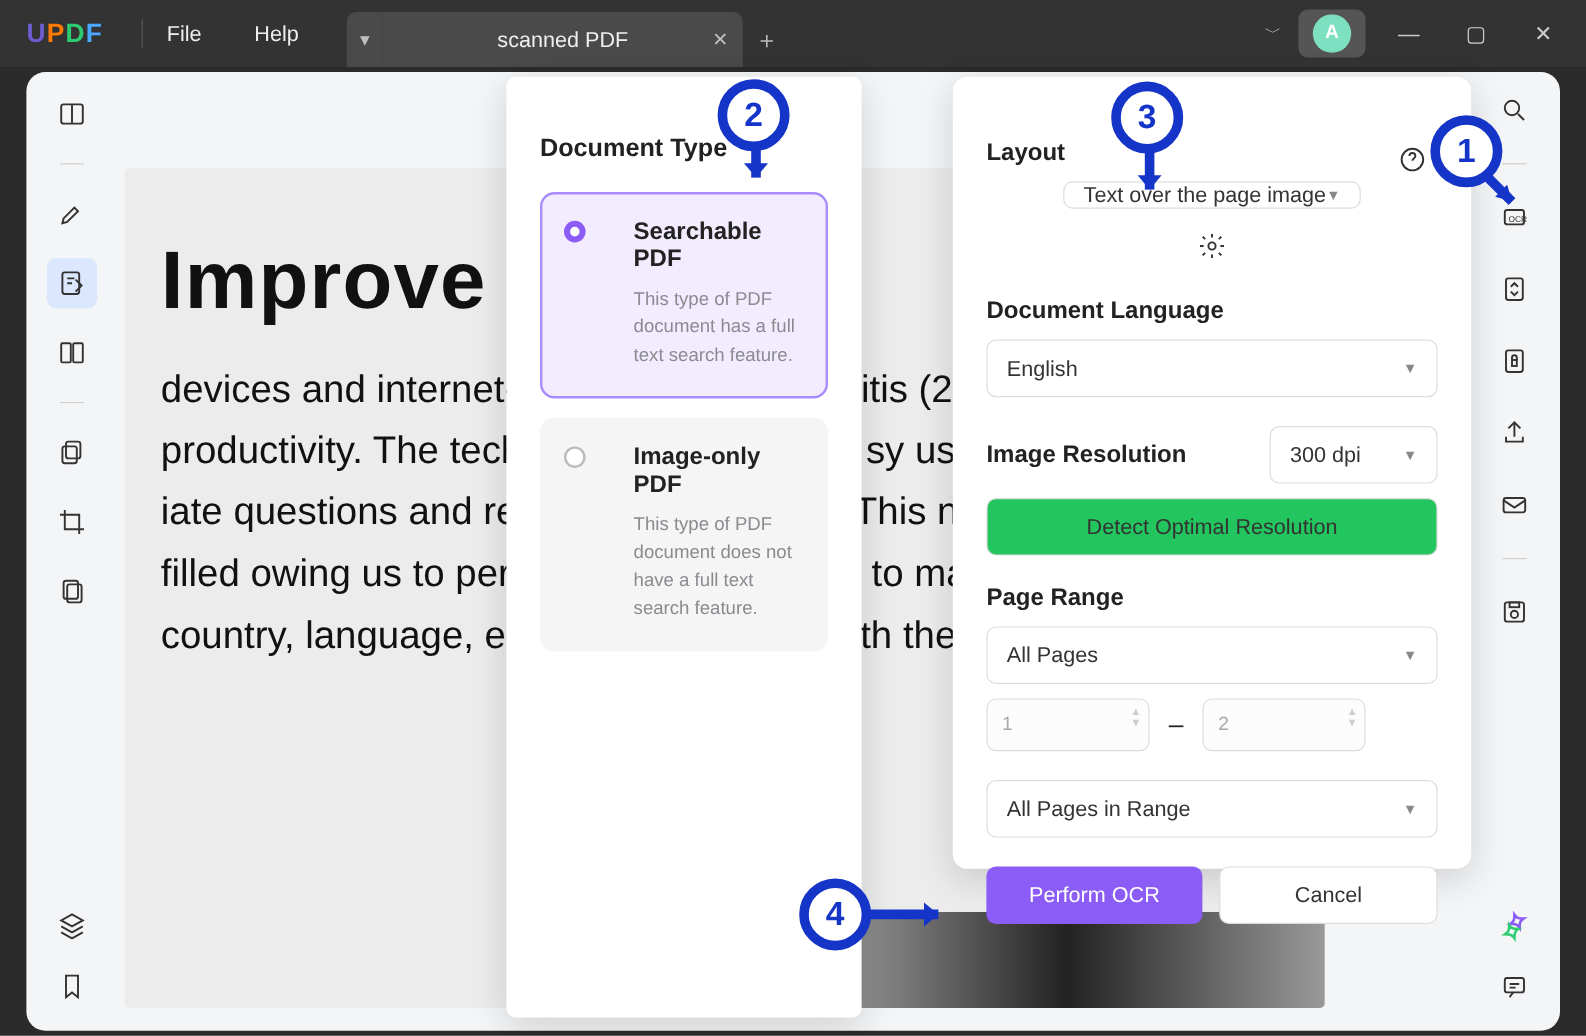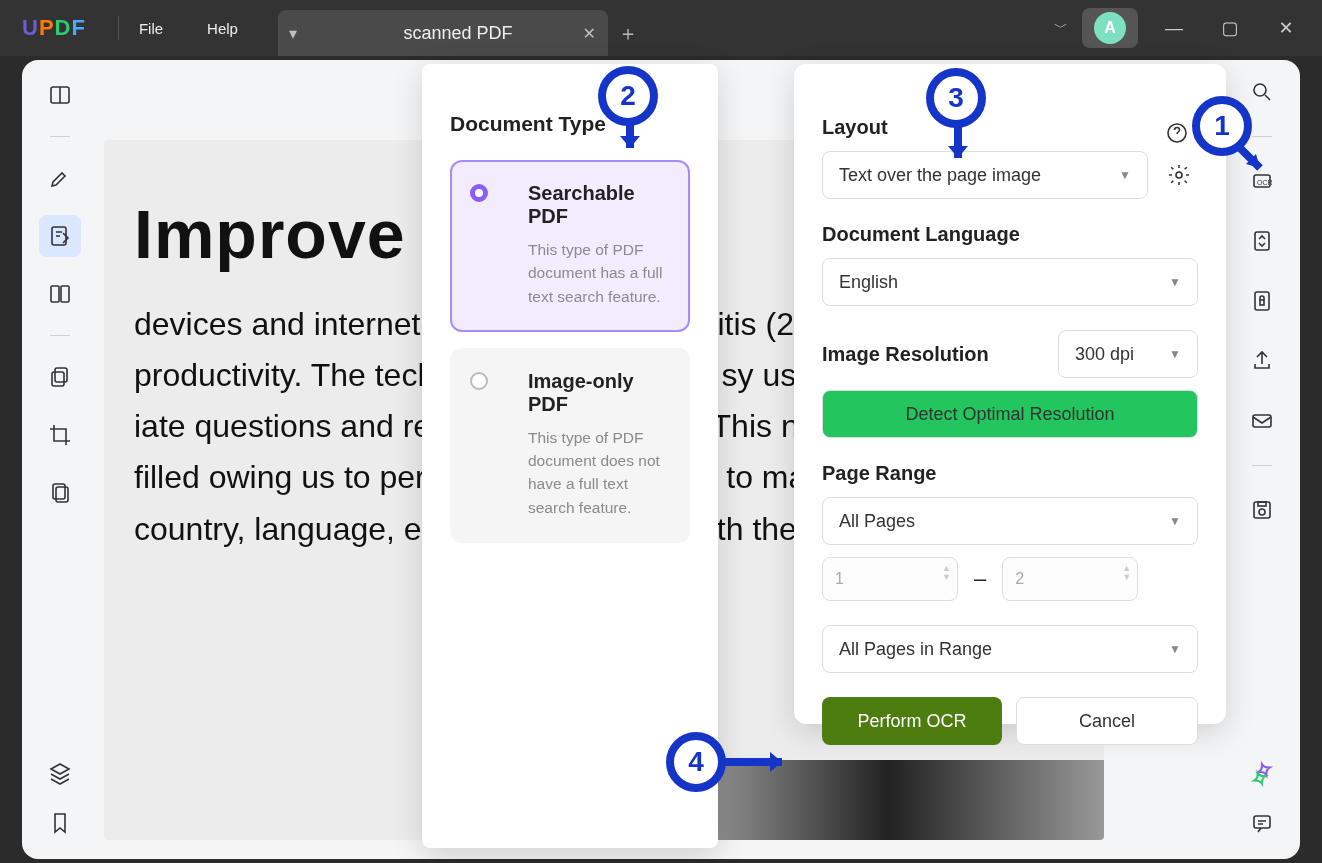--- a/index.html
+++ b/index.html
@@ -3,21 +3,21 @@
 <meta charset="utf-8">
 <style>
   * { box-sizing: border-box; margin: 0; padding: 0; font-family: "Segoe UI", Arial, sans-serif; }
   body { width: 1322px; height: 863px; background: #2b2b2b; overflow: hidden; position: relative; }
   
   .titlebar { height: 56px; background: #333333; display: flex; align-items: center; color: #ddd; }
   .logo { padding: 0 22px; display: flex; align-items: center; font-weight: 900; font-size: 22px; letter-spacing: 1px; }
   .logo span:nth-child(1){color:#6c5dd3;} .logo span:nth-child(2){color:#ff7a00;} .logo span:nth-child(3){color:#2ecc71;} .logo span:nth-child(4){color:#4aa8ff;}
   .vline { width:1px; height:24px; background:#555; margin:0 10px;}
   .menu { display:flex; gap: 44px; margin-left: 10px; }
-  .menu-item { color:#eee; font-size:15px; cursor:pointer; }
+  .menu-item { color:#eee; font-size:18px; cursor:pointer; }
   .tabs { display:flex; margin-left: 40px; align-items:flex-end; height:100%;}
   .tab-dropdown { width: 30px; height: 46px; background:#4a4a4a; border-radius: 8px 0 0 0; display:flex; align-items:center; justify-content:center; color:#c0c0c0; }
   .tab { width: 300px; height: 46px; background: #4a4a4a; border-radius: 0 8px 0 0; display:flex; align-items:center; justify-content:center; position:relative; color:#eee; font-size:18px;}
   .tab-close { position:absolute; right:12px; color:#c0c0c0; font-size:16px; cursor:pointer;}
   .tab-add { width:40px; height:46px; display:flex; align-items:center; justify-content:center; color:#bbb; font-size:20px; cursor:pointer;}
   .win-controls { margin-left:auto; display:flex; align-items:center; gap: 0; padding-right:8px;}
   .win-btn { width:56px; height:56px; display:flex; align-items:center; justify-content:center; color:#ccc; font-size:18px; cursor:pointer;}
   .avatar { width:32px; height:32px; border-radius:50%; background:#7de0c0; color:#fff; display:flex; align-items:center; justify-content:center; font-weight:600; font-size:16px; margin: 0 6px; }
   .avatar-wrap { background:#555; border-radius:8px; padding:4px 6px; margin-right: 8px;}
   .dropdown-caret { color:#aaa; padding: 0 14px; font-size:14px; cursor:pointer;}
@@ -47,35 +47,35 @@
   .radio-card.sel { border-color:#a88cff; background:#f3ecff;}
   .radio-card.unsel { background:#f5f5f6;}
   .radio-card .dot { position:absolute; left:18px; top:22px; width:18px; height:18px; border-radius:50%; border:2px solid #bbb; background:#fff;}
   .radio-card.sel .dot { border:5px solid #8b5cf6; background:#fff;}
   .radio-card .ttl { font-size:20px; font-weight:700; color:#222; margin-bottom:10px;}
   .radio-card .desc { font-size:15.5px; color:#8a8a8f; line-height:1.5;}
   
   .panel-ocr { position:absolute; left:772px; top:4px; width:432px; height:660px; background:#fff; border-radius: 12px; box-shadow: 0 8px 30px rgba(0,0,0,.15); padding: 52px 28px 24px;}
   .panel-ocr .row { margin-bottom: 24px; }
   .panel-ocr label { font-size:20px; font-weight:700; color:#222; display:block; margin-bottom:12px;}
-  .panel-ocr .toprow { display:flex; align-items:center; gap:12px;}
+  .panel-ocr .toprow { display:flex; align-items:center; gap:12px;flex-direction:column;}
   .select { flex:1; border:1px solid #ddd; border-radius:8px; height:48px; display:flex; align-items:center; padding:0 16px; font-size:18px; color:#333; position:relative; cursor:pointer; background:#fff;}
   .select .caret { margin-left:auto; color:#888; font-size:12px;}
   .gear-btn, .help-btn { width:38px;height:38px; display:flex;align-items:center;justify-content:center; color:#555; cursor:pointer;}
   .help-btn { position:absolute; right:30px; top:50px;}
   .res-row { display:flex; align-items:center; justify-content:space-between;}
   .res-row .select { width:140px; flex:none;}
   .wide-btn { border:1px solid #ddd; border-radius:8px; height:48px; display:flex; align-items:center; justify-content:center; font-size:18px; color:#333; cursor:pointer; margin-top:12px; background:#22c55e;}
   .range-row { display:flex; align-items:center; gap:16px;}
   .num { border:1px solid #ddd; border-radius:8px; height:44px; width:136px; display:flex; align-items:center; padding:0 12px; color:#aaa; background:#fcfcfc; cursor:default; position:relative;}
   .num .spin { position:absolute; right:6px; top:6px; color:#ccc; font-size:9px; line-height:1; display:flex; flex-direction:column; gap:2px;}
   .dash { color:#222; font-size:22px;}
   .action-row { display:flex; gap:14px; margin-top:10px;}
   .btn { flex:1; height:48px; border-radius:8px; display:flex; align-items:center; justify-content:center; font-size:18px; cursor:pointer;}
-  .btn-primary { background:#4d7c0f; color:#fff; }
+  .btn-primary { background:#8b5cf6; color:#fff; }
   .btn-secondary { background:#fff; border:1px solid #ddd; color:#333;}
   
   .callout { position:absolute; width:60px; height:60px; border-radius:50%; border:8px solid #1534c8; background:#fff; color:#1534c8; font-weight:800; font-size:28px; display:flex; align-items:center; justify-content:center; z-index:50;}
   .arrow { position:absolute; z-index:49; }
   .arrow svg { overflow:visible; }
   
   svg.icon { width:24px; height:24px; stroke:#333; stroke-width:1.6; fill:none; }
 </style>
 </head>
 <body>

